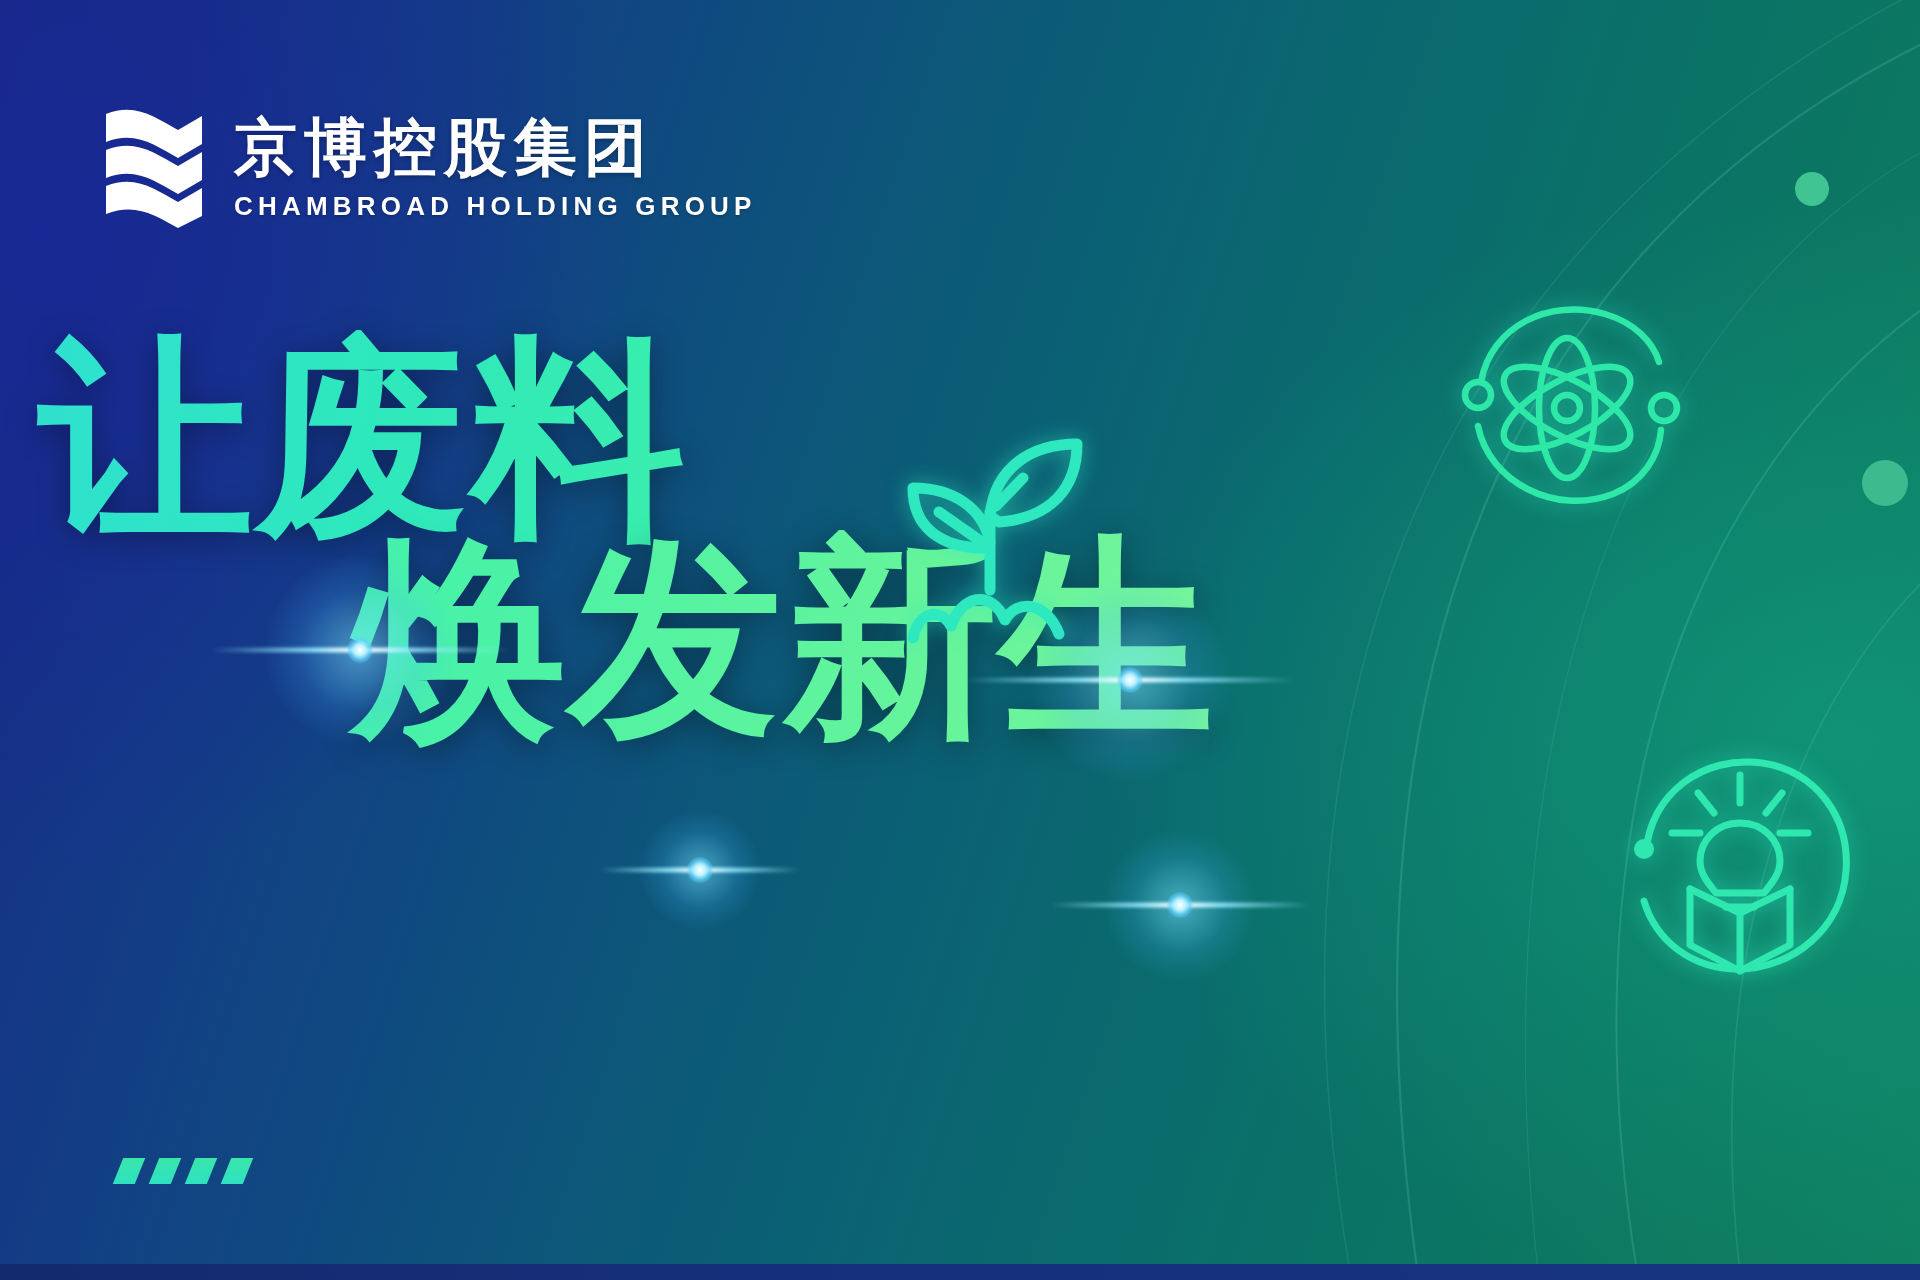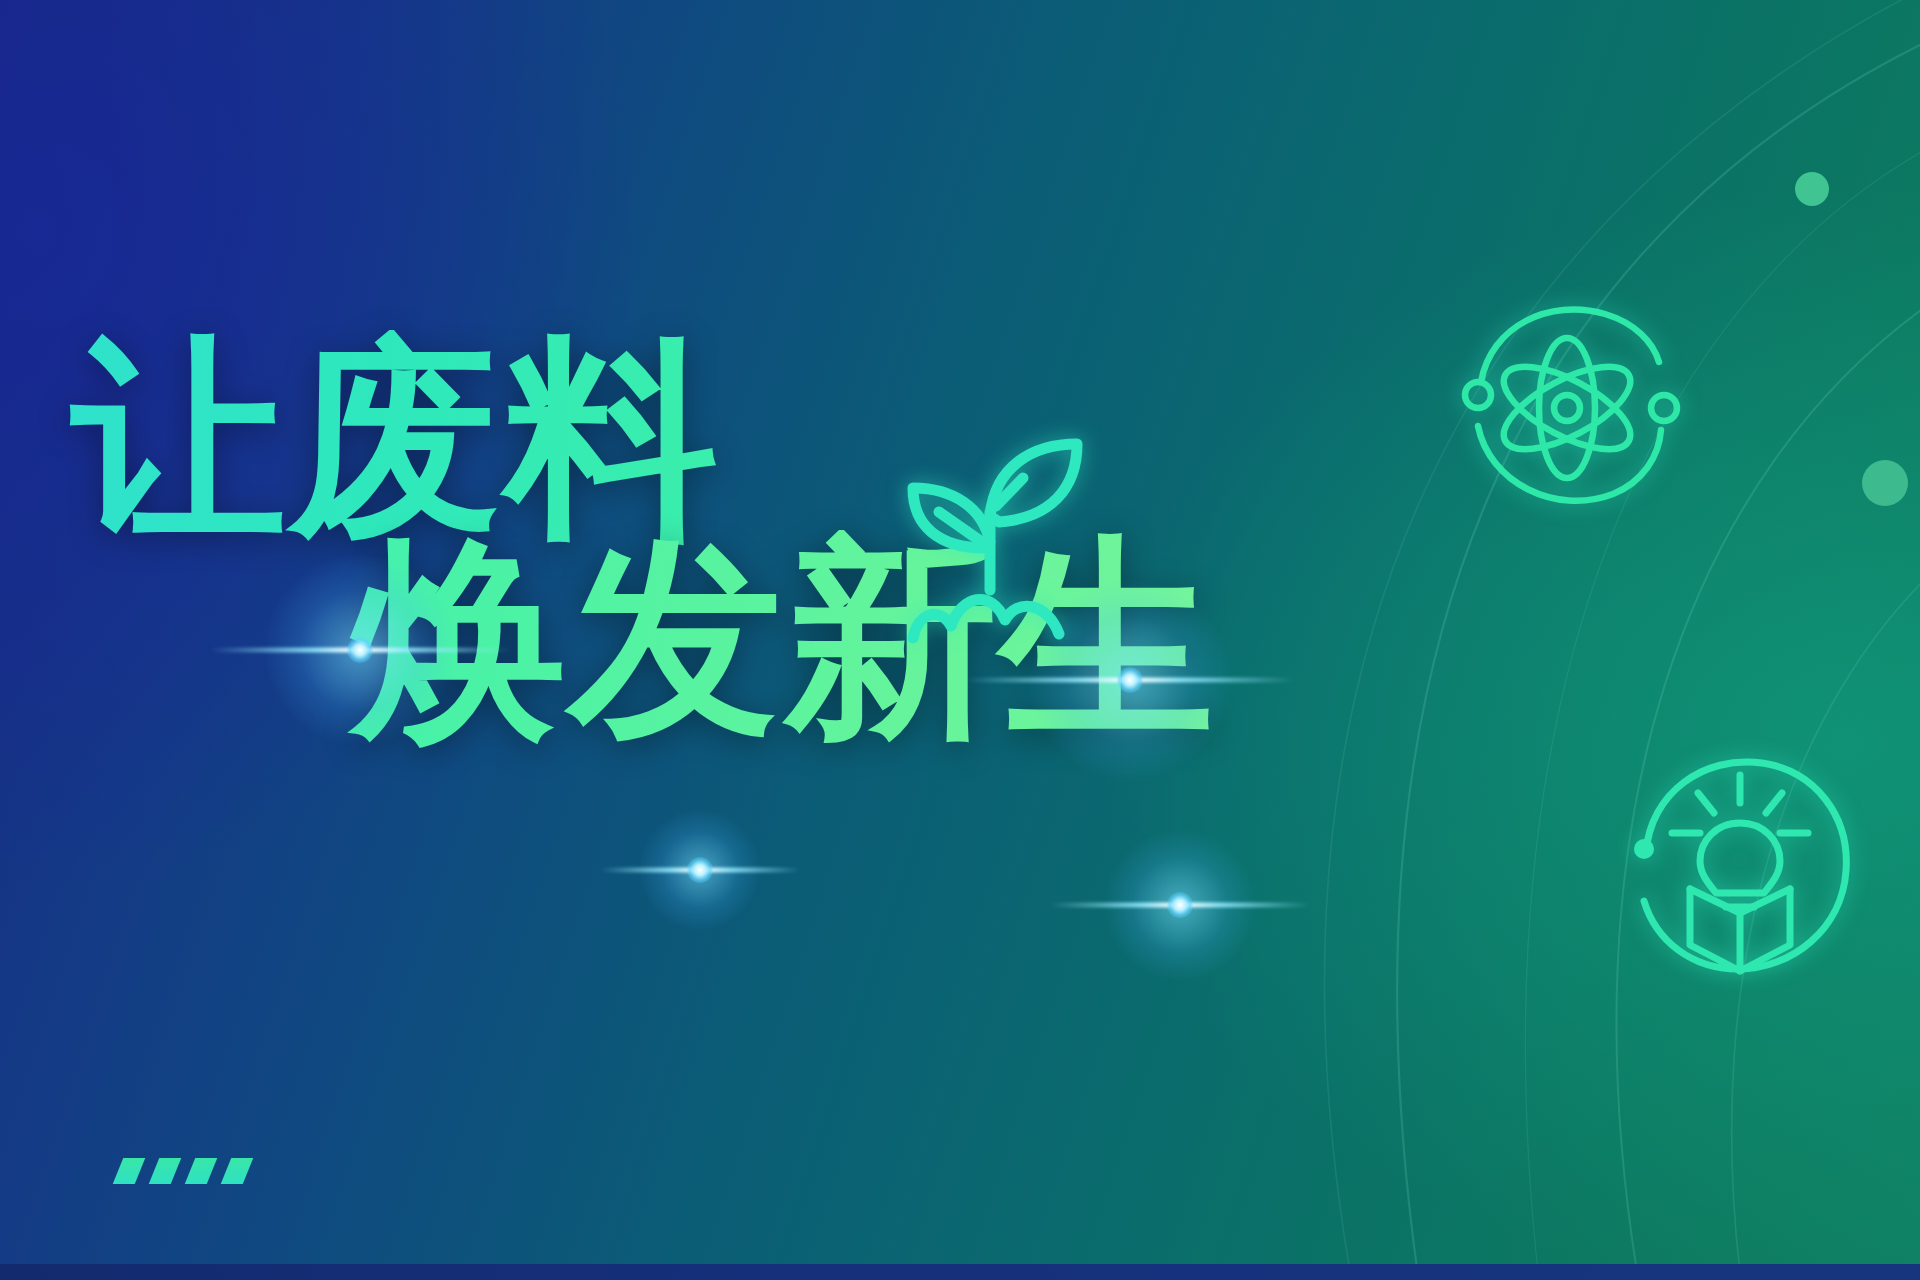--- a/index.html
+++ b/index.html
@@ -58,21 +58,21 @@
 
   
   .headline{position:absolute;left:0;top:330px;width:1560px;}
   .hl-line{
     font-family:"DejaVu Sans","Liberation Sans",sans-serif;
     font-weight:700;font-size:214px;line-height:1.02;
     white-space:nowrap;
     -webkit-text-stroke:0;
   }
   .hl-line-1{
-    padding-left:72px;
+    padding-left:39px;
     letter-spacing:2px;
     background:linear-gradient(96deg,#2fe0d0 0%,#2ee8bd 24%,#3ef0a6 52%,#5ff29a 78%,#7ef39a 100%);
     -webkit-background-clip:text;background-clip:text;color:transparent;
     filter:drop-shadow(0 6px 16px rgba(0,0,0,.35));
   }
   .hl-line-2{
     padding-left:352px;margin-top:-18px;
     letter-spacing:2px;
     background:linear-gradient(96deg,#35eec2 0%,#49f2a6 30%,#66f49b 60%,#84f59d 100%);
     -webkit-background-clip:text;background-clip:text;color:transparent;
@@ -138,20 +138,33 @@
       <path d="M1960 -30 C 1500 190, 1230 620, 1355 1300" stroke-width="1.6" stroke-opacity="0.11"></path>
       <path d="M1935 300 C 1690 470, 1560 820, 1640 1290" stroke-width="2"></path>
       <path d="M1945 560 C 1790 700, 1700 960, 1742 1290" stroke-width="1.7" stroke-opacity="0.13"></path>
       <path d="M1925 150 C 1660 300, 1470 680, 1540 1290" stroke-width="1.3" stroke-opacity="0.10"></path>
     </g>
   </svg>
 
   <div class="dot d1"></div>
   <div class="dot d2"></div>
 
+  <div class="logo">
+    <svg class="logo-mark" viewBox="0 0 108 128" fill="none">
+      <g fill="#ffffff">
+        <path d="M6 14 C 36 2, 56 18, 78 30 L 102 16 L 102 44 L 78 58 C 56 46, 36 30, 6 42 Z"></path>
+        <path d="M6 50 C 36 38, 56 54, 78 66 L 102 52 L 102 80 L 78 94 C 56 82, 36 66, 6 78 Z"></path>
+        <path d="M6 86 C 36 74, 56 90, 78 102 L 102 88 L 102 116 L 78 128 C 56 116, 36 102, 6 114 Z"></path>
+      </g>
+    </svg>
+    <div class="logo-text">
+      <div class="logo-cn">京博控股集团</div>
+      <div class="logo-en">CHAMBROAD HOLDING GROUP</div>
+    </div>
+  </div>
 
   <div class="headline">
     <div class="hl-line hl-line-1">让废料</div>
     <div class="hl-line hl-line-2">焕发新生</div>
   </div>
 
   <div class="icon-sprout">
     <svg viewBox="0 0 190 215" fill="none" stroke="#2ee8c0" stroke-width="11" stroke-linecap="round" stroke-linejoin="round">
       <path d="M95 160 L95 82"></path>
       <path d="M95 86 C 100 36, 138 14, 182 14 C 182 58, 156 88, 104 92 Z"></path>

